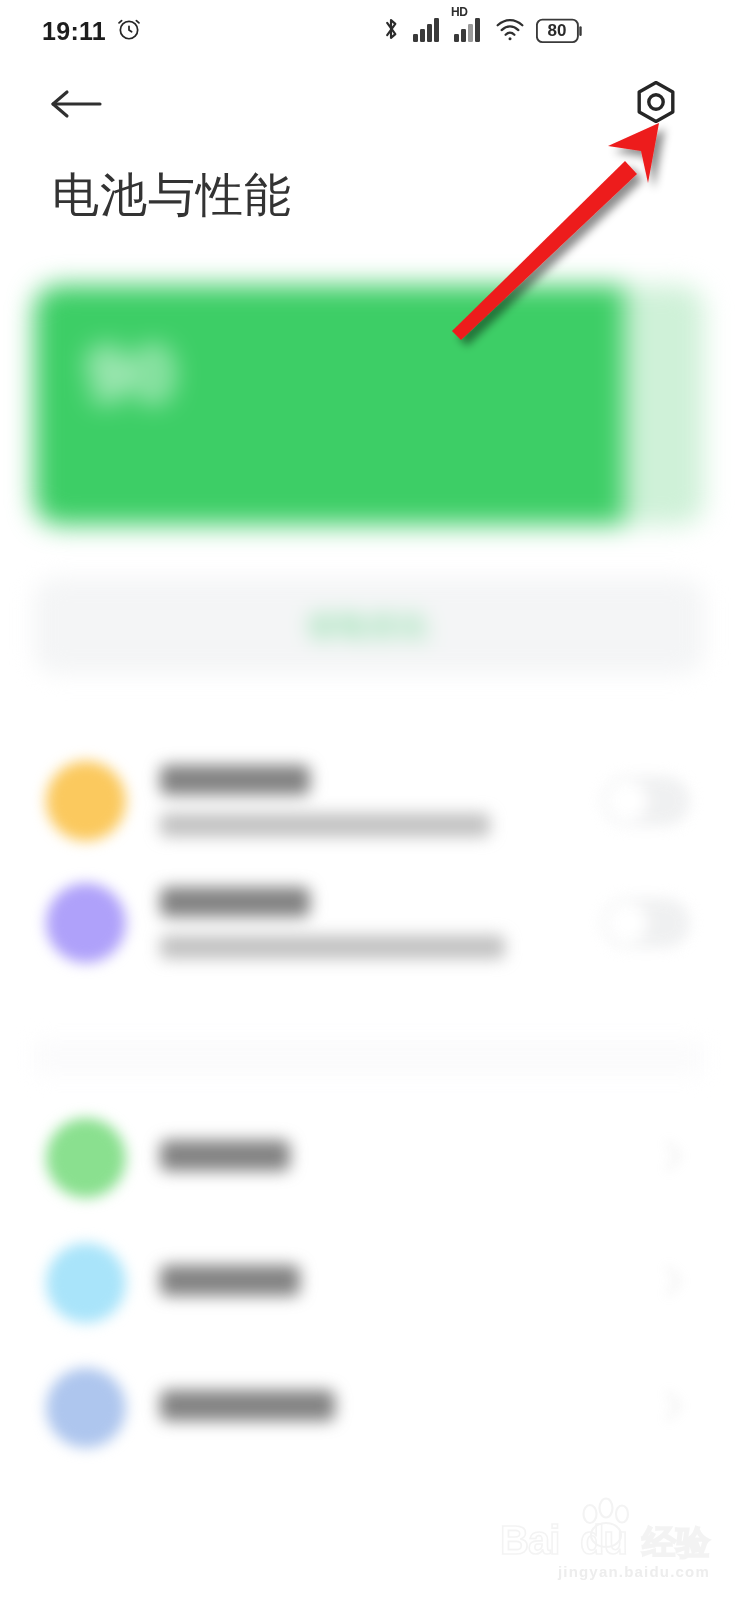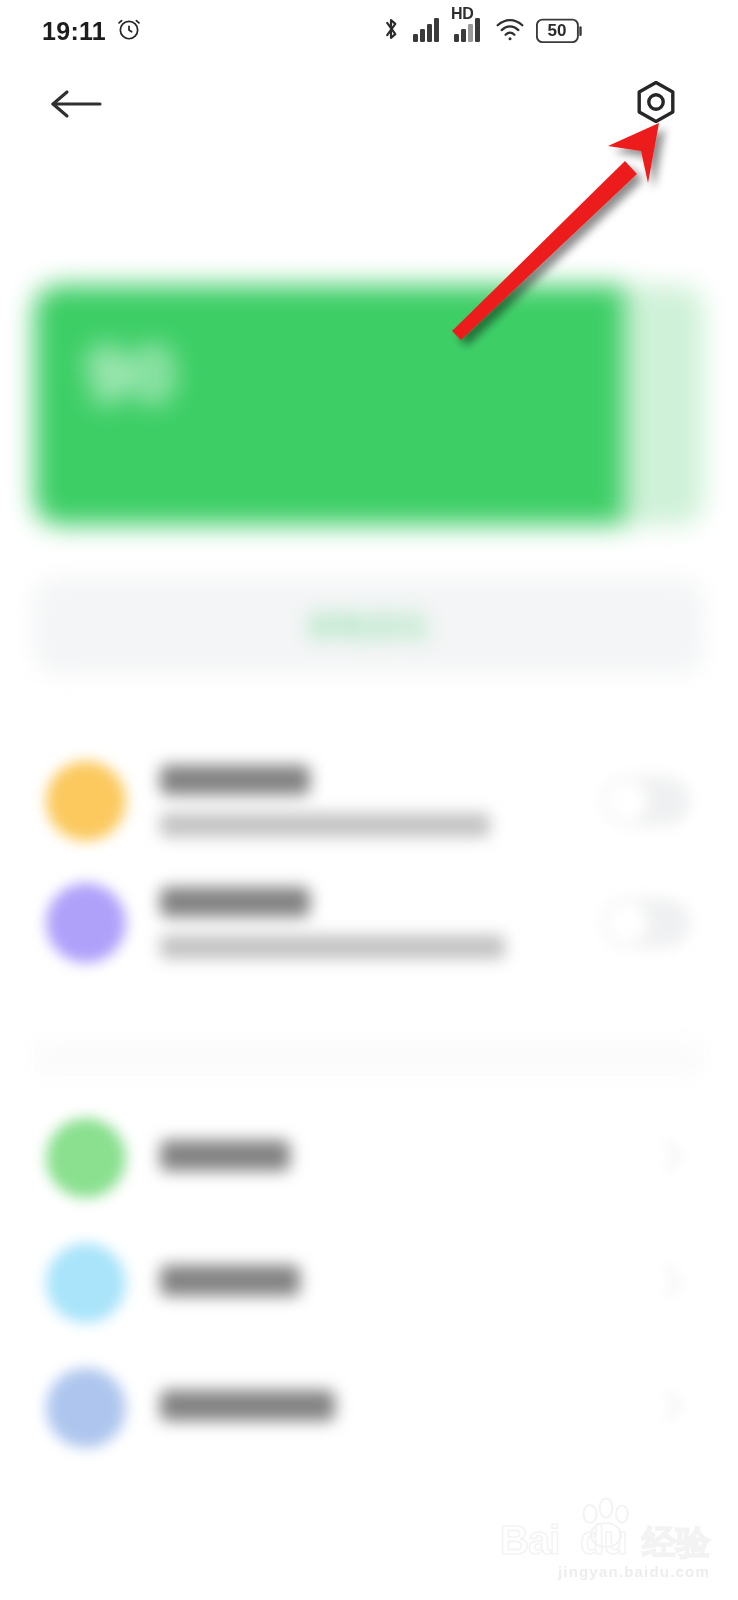--- a/index.html
+++ b/index.html
@@ -161,36 +161,36 @@
           <rect x="21" y="2" width="5" height="24" rx="1.2" fill="#3a3a3a"></rect>
         </svg>
       </span>
       <span class="ic" style="position:relative;">
         <svg width="30" height="26" viewBox="0 0 30 26">
           <rect x="0" y="18" width="5" height="8" rx="1.2" fill="#3a3a3a"></rect>
           <rect x="7" y="13" width="5" height="13" rx="1.2" fill="#3a3a3a"></rect>
           <rect x="14" y="8" width="5" height="18" rx="1.2" fill="#9a9a9a"></rect>
           <rect x="21" y="2" width="5" height="24" rx="1.2" fill="#3a3a3a"></rect>
         </svg>
-        <span style="position:absolute;left:-3px;top:-11px;font-size:16px;font-weight:700;color:#2e2e2e;letter-spacing:-.3px;">HD</span>
+        <span style="position:absolute;left:-3px;top:-11px;font-size:12px;font-weight:700;color:#2e2e2e;letter-spacing:-.3px;">HD</span>
       </span>
       <span class="ic">
         <svg width="30" height="26" viewBox="0 0 28 24" fill="none" stroke="#2f2f2f" stroke-width="2.1" stroke-linecap="round">
           <path d="M2.5 8.5C6 5.2 10 3.6 14 3.6s8 1.6 11.5 4.9"></path>
           <path d="M6.2 13C8.6 10.8 11.3 9.6 14 9.6s5.4 1.2 7.8 3.4"></path>
           <path d="M9.9 17.4c1.3-1.3 2.7-2 4.1-2s2.8.7 4.1 2"></path>
           <circle cx="14" cy="21" r="1.4" fill="#2f2f2f" stroke="none"></circle>
         </svg>
       </span>
       <span class="ic" style="position:relative;display:flex;align-items:center;">
         <svg width="48" height="26" viewBox="0 0 48 26">
           <rect x="0.9" y="1.6" width="41" height="22.5" rx="5.5" fill="none" stroke="#3a3a3a" stroke-width="1.9"></rect>
           <path d="M44.5 9.5v7.2" stroke="#3a3a3a" stroke-width="2.4" stroke-linecap="round"></path>
         </svg>
-        <span style="position:absolute;left:0;top:0;width:42px;height:26px;display:flex;align-items:center;justify-content:center;font-size:17px;font-weight:700;color:#2b2b2b;">50</span>
+        <span style="position:absolute;left:0;top:0;width:42px;height:26px;display:flex;align-items:center;justify-content:center;font-size:17px;font-weight:700;color:#2b2b2b;">80</span>
       </span>
     </div>
   </div>
 
   <div class="navbar">
     <div class="back-btn">
       <span>
         <svg width="56" height="38" viewBox="0 0 56 38" fill="none" stroke="#303030" stroke-width="3.1" stroke-linecap="round" stroke-linejoin="round">
           <path d="M52 19H5"></path>
           <path d="M19 7 5 19l14 12"></path>
@@ -200,20 +200,21 @@
     <div class="gear-btn">
       <span>
         <svg width="50" height="50" viewBox="0 0 50 50" fill="none" stroke="#262626" stroke-width="3.4" stroke-linejoin="round">
           <path d="M25 5.6 41.8 15v20L25 44.4 8.2 35V15Z"></path>
           <circle cx="25" cy="25" r="7.2"></circle>
         </svg>
       </span>
     </div>
   </div>
 
+  <div class="page-title">电池与性能</div>
 
   <div class="battery-wrap">
     <div class="battery-card">
       <div class="battery-fill"></div>
       <div class="battery-rest"></div>
     </div>
     <div class="battery-pct">90</div>
   </div>
 
   <div class="action-wrap">

